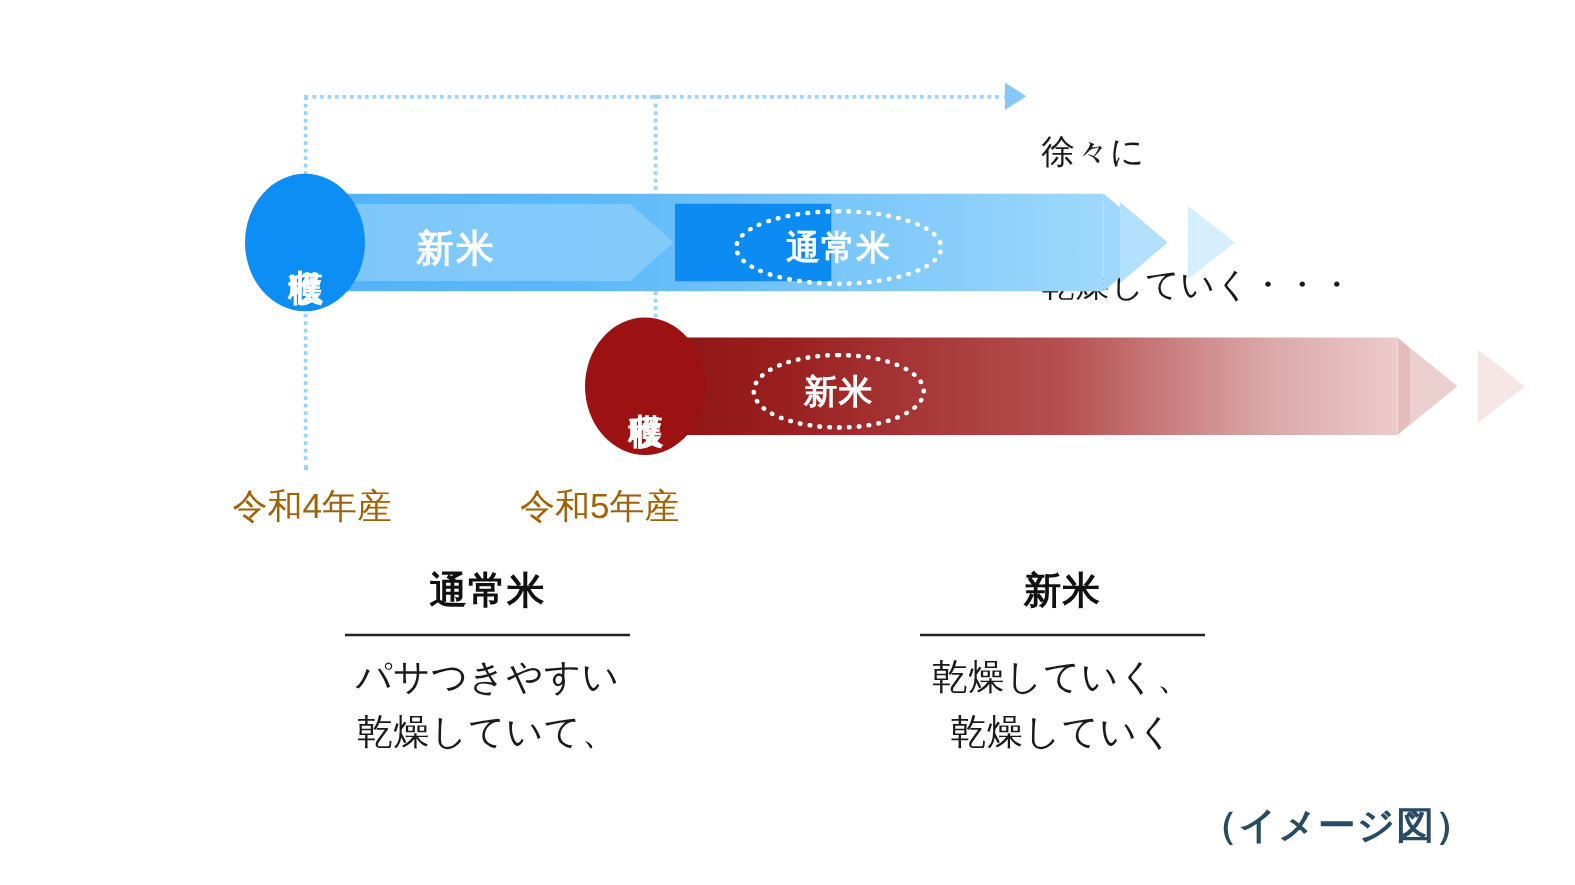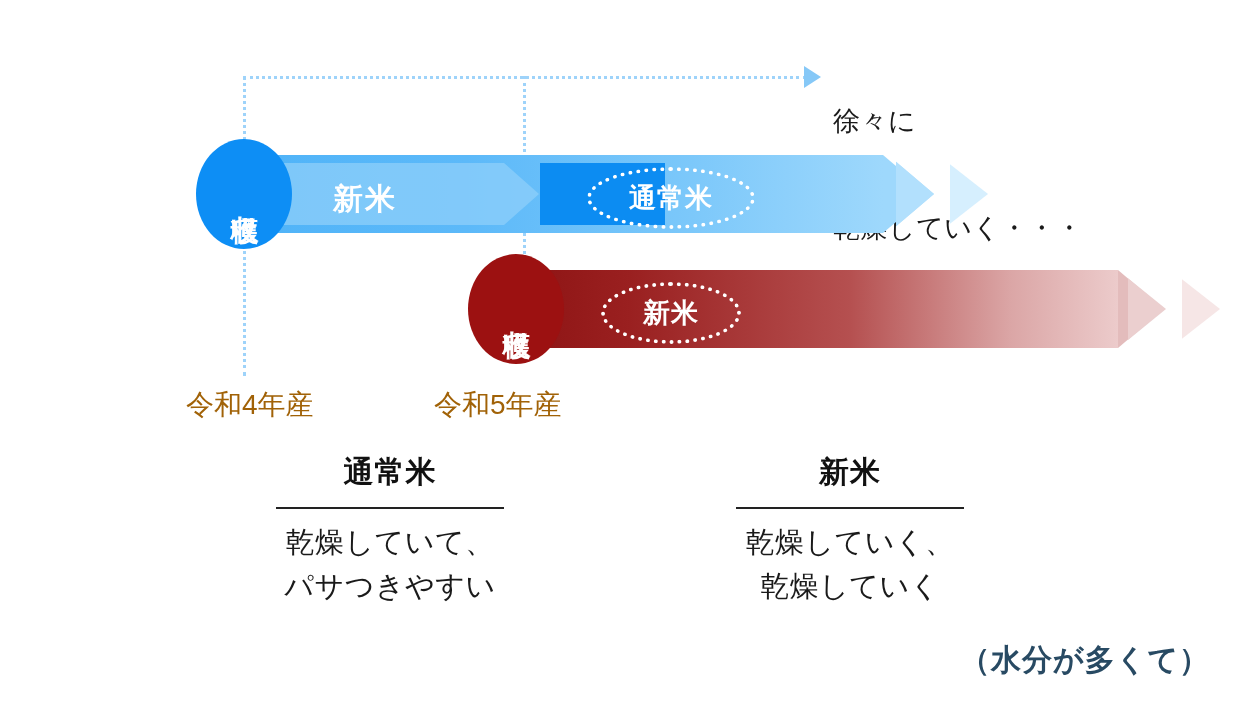--- a/index.html
+++ b/index.html
@@ -217,31 +217,31 @@
     <polygon points="0,0 50,39 0,78" fill="#f6e6e6"></polygon>
   </svg>
 
   <div class="badge badge-red" style="left:468px; top:254px;">
     <span>収穫</span>
   </div>
 
   <div class="ellipse-label" style="left:601px; top:282px; width:132px; height:54px;">新米</div>
 
   <div class="year" style="left:186px; top:386px;">令和4年産</div>
-  <div class="year" style="left:434px; top:386px;">令和5年産</div>
+  <div class="year" style="left:416px; top:386px;">令和5年産</div>
 
   <div class="panel" style="left:240px; top:452px;">
     <div class="ptitle">通常米</div>
     <div class="rule"></div>
+    <div class="pline">パサつきやすい</div>
     <div class="pline">乾燥していて、</div>
-    <div class="pline">パサつきやすい</div>
   </div>
 
   <div class="panel" style="left:700px; top:452px;">
     <div class="ptitle">新米</div>
     <div class="rule"></div>
     <div class="pline">乾燥していく、</div>
     <div class="pline">乾燥していく</div>
   </div>
 
-  <div class="caption" style="left:960px; top:640px;">（水分が多くて）</div>
+  <div class="caption" style="left:960px; top:640px;">（イメージ図）</div>
 
 </div>
 
 </body></html>

